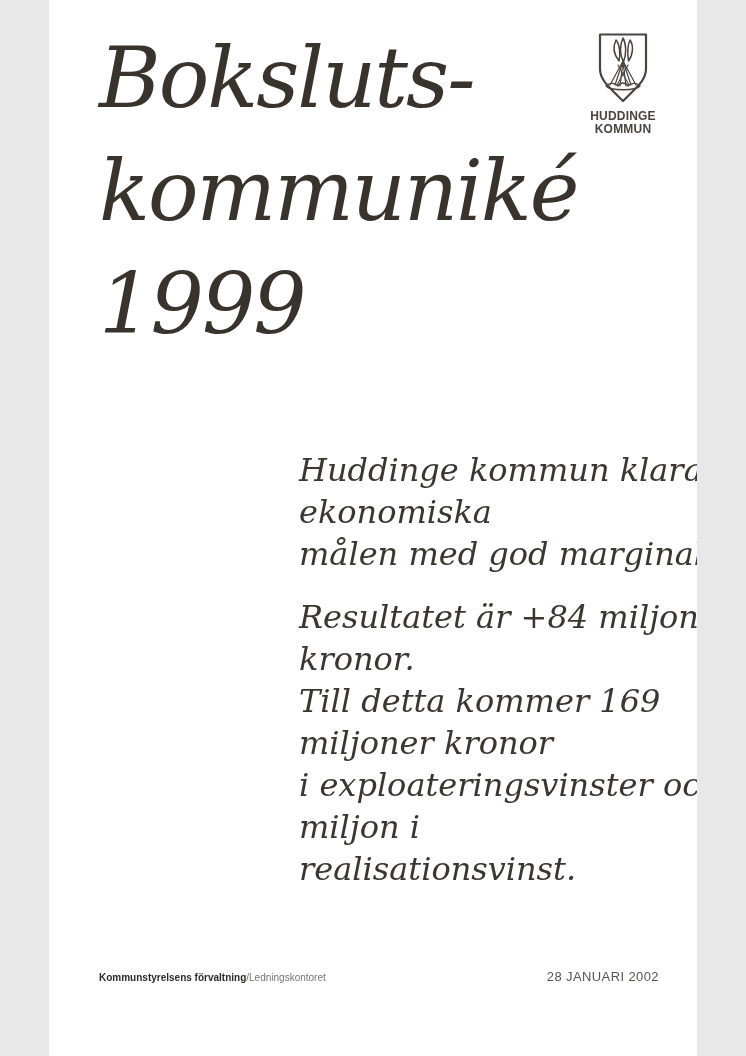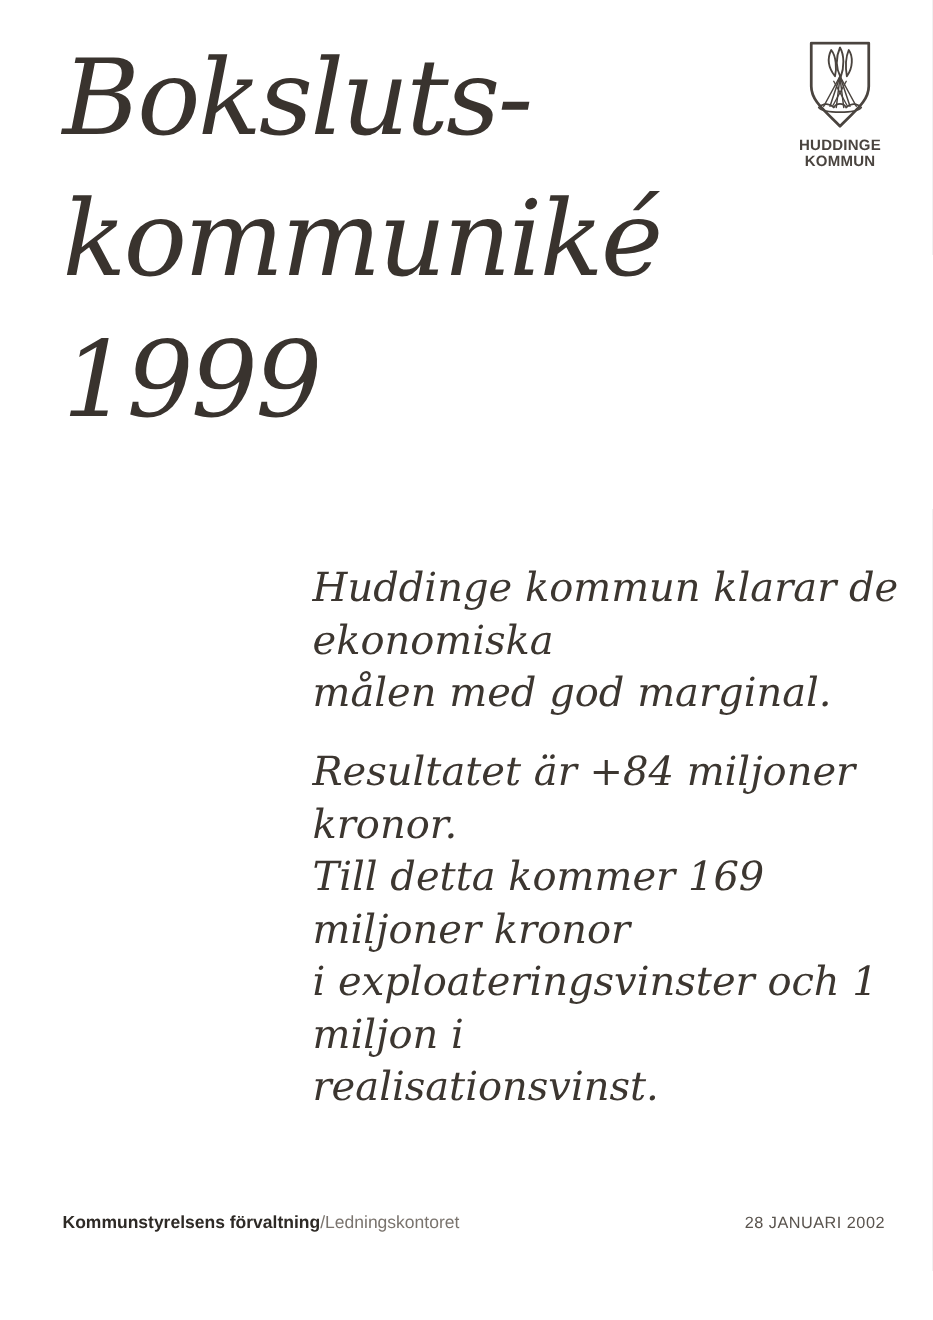--- a/index.html
+++ b/index.html
@@ -1,18 +1,18 @@
 <!DOCTYPE html>
 <html><head>
 <meta charset="utf-8">
 <style>
   html, body { margin: 0; padding: 0; background: #e8e8e8; }
   .page {
     position: relative;
-    width: 746px;
+    width: 648px;
     height: 1056px;
     margin: 0 auto;
     background: #ffffff;
     overflow: hidden;
     font-family: "Liberation Sans", sans-serif;
   }
 
   
   .title {
     position: absolute;
@@ -69,21 +69,21 @@
   
   .footer {
     position: absolute;
     left: 50px;
     right: 38px;
     top: 969px;
     display: flex;
     justify-content: space-between;
     align-items: baseline;
   }
-  .footer-left { font-size: 14px; line-height: 17px; }
+  .footer-left { font-size: 10px; line-height: 17px; }
   .footer-dept { font-weight: bold; color: #2e2a26; }
   .footer-office { font-weight: normal; color: #7a746e; }
   .footer-date {
     font-size: 13px;
     color: #5a544e;
     letter-spacing: 0.4px;
   }
 </style>
 </head>
 <body>

